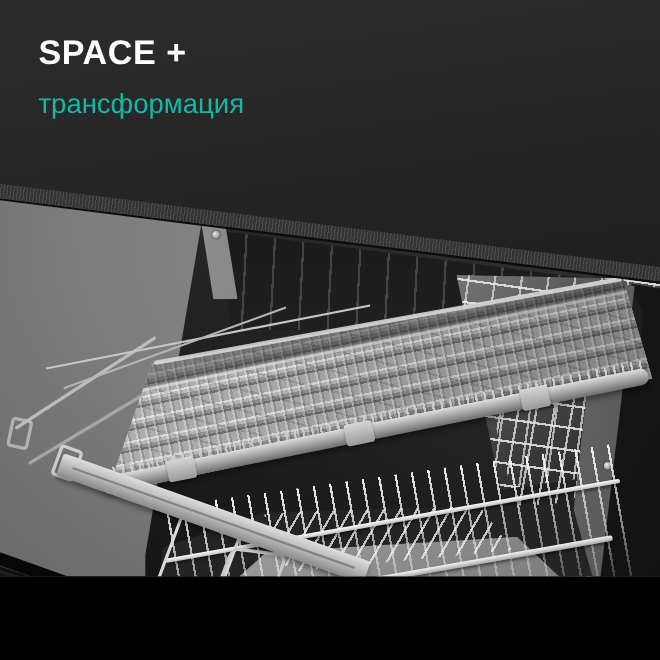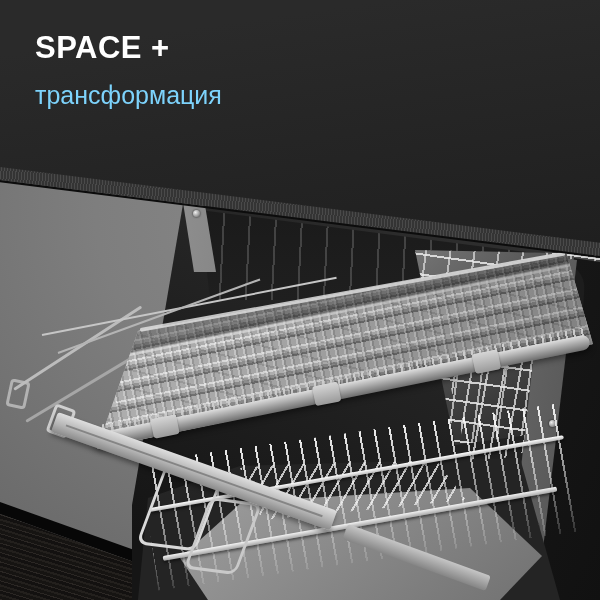--- a/index.html
+++ b/index.html
@@ -1,17 +1,17 @@
 <!DOCTYPE html>
 <html><head>
 <meta charset="utf-8">
 <style>
   html,body{margin:0;padding:0;background:#000;}
   .scene{
-    position:relative;width:600px;height:600px;overflow:hidden;
+    position:relative;width:600px;height:524px;overflow:hidden;
     background:#262626;
     font-family:"Liberation Sans","DejaVu Sans",sans-serif;
   }
   .scene *{position:absolute;}
 
   
   .wall{
     left:0;top:0;width:600px;height:600px;
     clip-path:polygon(0px 168px,600px 245px,600px 600px,0px 600px);
     background:
@@ -193,21 +193,21 @@
     border-bottom:2px solid #0c0c0c;
   }
 
   
   .caption{left:35px;top:31px;}
   .caption .title{
     position:static;display:block;color:#ffffff;font-size:31px;font-weight:700;
     letter-spacing:.5px;line-height:1.1;margin:0;
   }
   .caption .sub{
-    position:static;display:block;color:#7dd3fc;font-size:25px;font-weight:400;
+    position:static;display:block;color:#14b8a6;font-size:25px;font-weight:400;
     line-height:33px;margin-top:14px;
   }
 </style>
 </head>
 <body>
 
 <div class="scene">
 
   <div class="wall"></div>
   <div class="floor-edge"></div>

